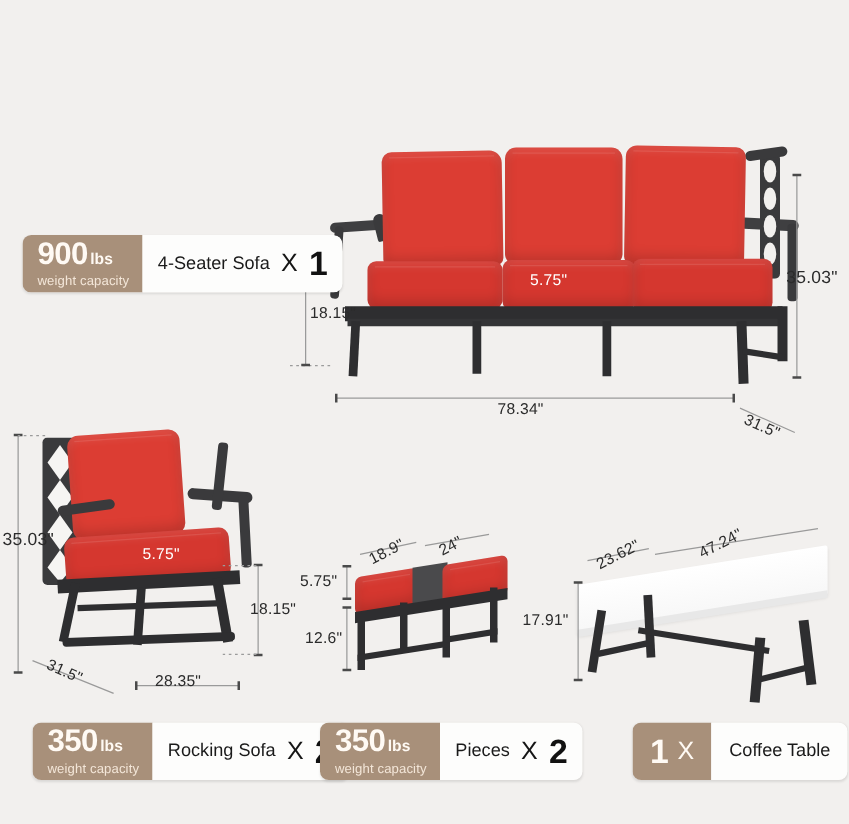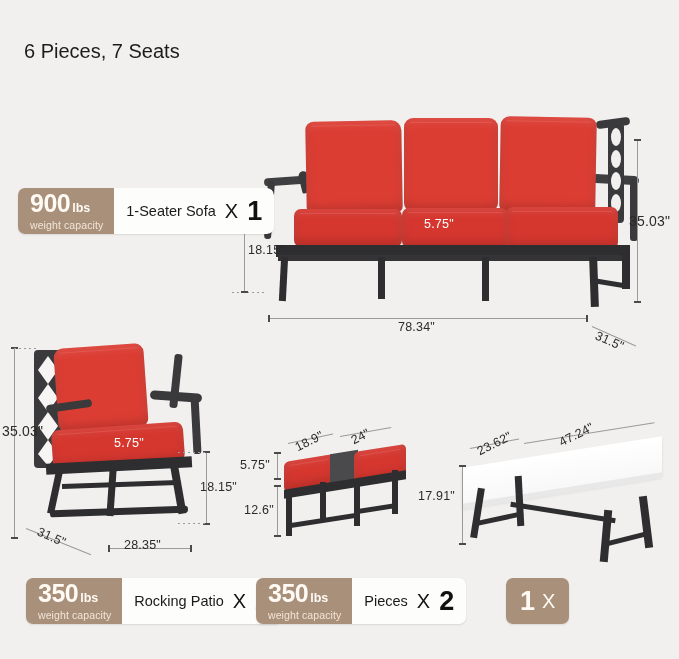--- a/index.html
+++ b/index.html
@@ -84,21 +84,20 @@
   .badge.inv .tan .qty2 { font-size: 27px; font-weight: bold; letter-spacing: -1px; }
   .badge.inv .tan .x2 { font-size: 20px; }
   .badge.inv .white { border-radius: 0 7px 7px 0; padding: 0 14px; }
 </style>
 </head>
 <body>
 
 <div id="root">
 
   <div class="subrow">
-    <div class="pieces">6 Pieces, 7 Seats</div>
   </div>
 
   <div style="position:absolute; left:250px; top:105px; width:400px; height:215px;">
 
     <div class="metal" style="left:14px; top:72px; width:44px; height:8px; border-radius:5px;
                 transform:rotate(-4deg); background:#3f3f41;"></div>
     <div class="metal" style="left:16px; top:76px; width:7px; height:58px; border-radius:3px; transform:rotate(4deg);"></div>
     <div class="metal" style="left:50px; top:66px; width:10px; height:22px; border-radius:6px 6px 2px 2px; transform:rotate(-14deg);"></div>
 
     <div class="metal" style="left:341px; top:70px; width:48px; height:9px; border-radius:5px;
@@ -158,21 +157,21 @@
 
   <div class="badge" style="left:18px; top:188px;">
     <div class="tan">
       <div class="cap-line">
         <span class="num">900</span>
         <span class="lbs">lbs</span>
       </div>
       <div class="wc">weight capacity</div>
     </div>
     <div class="white">
-      <span class="name">1-Seater Sofa</span>
+      <span class="name">4-Seater Sofa</span>
       <span class="x">X</span>
       <span class="qty">1</span>
     </div>
   </div>
 
   <div style="position:absolute; left:22px; top:340px; width:200px; height:200px;">
 
     <svg style="position:absolute; left:8px; top:10px; width:36px; height:118px;" viewBox="0 0 36 118">
       <rect x="4" y="0" width="28" height="118" rx="4" fill="#3a3a3c"></rect>
       <polygon points="18,6 28,20 18,34 8,20" fill="#f6f5f3"></polygon>
@@ -224,21 +223,21 @@
 
   <div class="badge" style="left:26px; top:578px;">
     <div class="tan">
       <div class="cap-line">
         <span class="num">350</span>
         <span class="lbs">lbs</span>
       </div>
       <div class="wc">weight capacity</div>
     </div>
     <div class="white">
-      <span class="name">Rocking Patio</span>
+      <span class="name">Rocking Sofa</span>
       <span class="x">X</span>
       <span class="qty">2</span>
     </div>
   </div>
 
   <div style="position:absolute; left:280px; top:448px; width:130px; height:100px;">
     <div class="cushion" style="left:4px; top:10px; width:50px; height:30px; border-radius:5px; transform:skewY(-9deg);"></div>
     <div class="metal2" style="left:50px; top:4px; width:28px; height:34px; transform:skewY(-9deg); background:#4a4a4c;"></div>
     <div class="cushion" style="left:74px; top:0px; width:52px; height:32px; border-radius:5px; transform:skewY(-9deg);"></div>
     <div class="metal2" style="left:4px; top:32px; width:122px; height:9px; transform:skewY(-9deg);"></div>
@@ -308,15 +307,18 @@
     <div class="cap-v" style="left:459px; top:465px;"></div>
     <div class="cap-v" style="left:459px; top:543px;"></div>
     <div class="dim-label" style="left:418px; top:489px;">17.91"</div>
   </div>
 
   <div class="badge inv" style="left:506px; top:578px;">
     <div class="tan">
       <span class="qty2">1</span>
       <span class="x2">X</span>
     </div>
+    <div class="white">
+      <span class="name">Coffee Table</span>
+    </div>
   </div>
 
 </div>
 
 </body></html>

